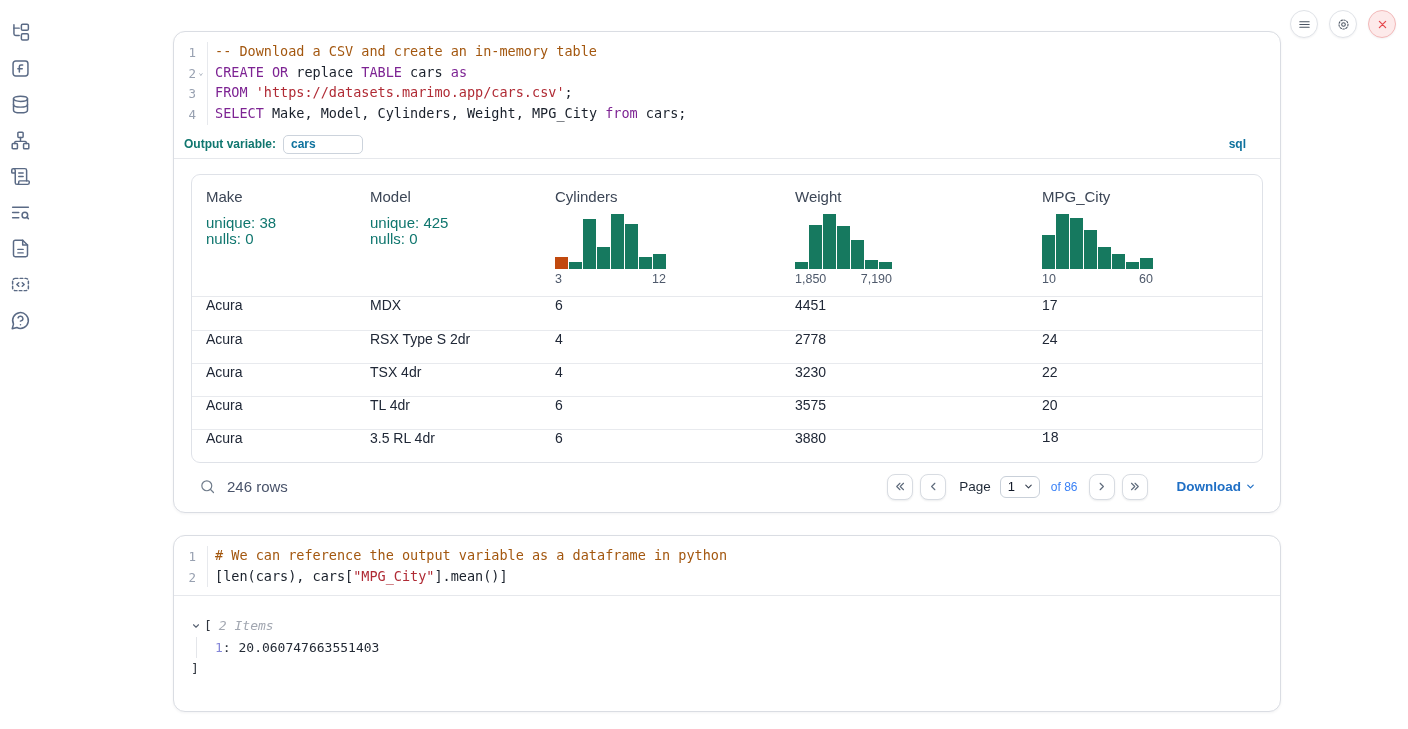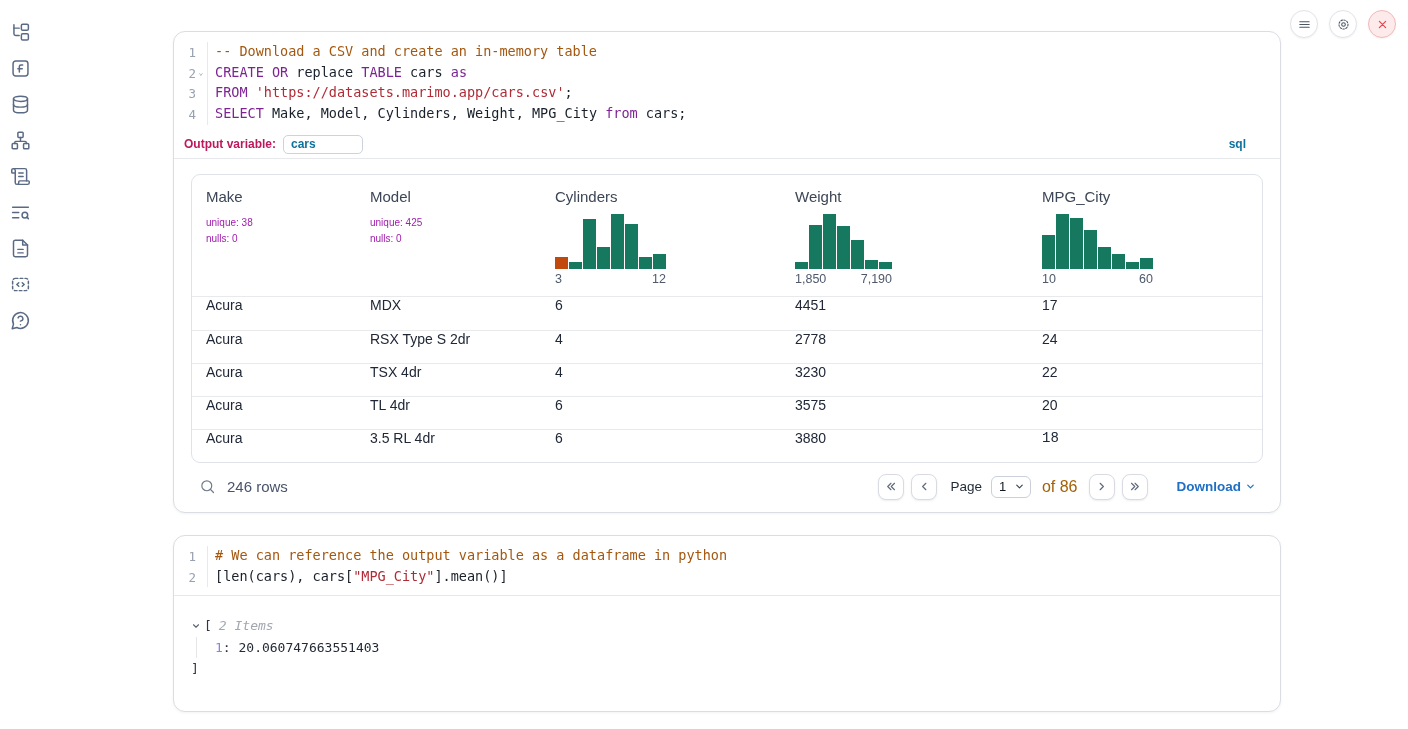--- a/index.html
+++ b/index.html
@@ -31,31 +31,31 @@
   .code-line { display:flex; }
   .gutter-num { width:22px; flex:none; text-align:right; color:#98a1b1; font-size:12.5px; padding-top:1px; }
   .gutter-fold { width:10px; flex:none; text-align:center; color:#98a1b1; font-size:8px; line-height:19.7px; cursor:pointer; }
   .code-text { border-left:1px solid #e7e9ed; margin-left:1px; padding-left:7px; white-space:pre; }
   .tok-kw  { color:#7d2393; }
   .tok-str { color:#b02b35; }
   .tok-com { color:#a3570f; }
 
   .outvar-bar { margin-top:6px; height:28px; display:flex; align-items:center; padding:0 34px 0 10px;
                 border-bottom:1px solid #e6e8ec; }
-  .outvar-label { font-size:12px; font-weight:700; color:#be185d; }
+  .outvar-label { font-size:12px; font-weight:700; color:#0f766e; }
   .outvar-input { margin-left:7px; width:80px; height:19px; border:1px solid #ccd3dc; border-radius:5px;
                   font-family:"Liberation Sans", sans-serif; font-size:12px; font-weight:700; color:#0e729e; padding:0 7px; outline:none; }
   .lang-badge { margin-left:auto; font-size:12px; font-weight:700; color:#0e729e; cursor:pointer;text-align:center; }
 
   
   .table-wrap { margin:15px 17px 0; border:1px solid #dfe2e8; border-radius:9px; overflow:hidden; }
   .thead { display:flex; height:122px; border-bottom:1px solid #e7e9ed; }
   .th { padding:13px 14px 10px; display:flex; flex-direction:column; flex:none; cursor:pointer; }
   .th-label { font-size:15px; color:#3c4656; }
-  .th-stats { margin-top:10px; font-size:10px; color:#a21caf; line-height:16.5px; }
+  .th-stats { margin-top:10px; font-size:15px; color:#0f766e; line-height:16.5px; }
   .hist { margin-top:auto; }
   .hist-bars { display:flex; align-items:flex-end; gap:1px; height:55px; }
   .hist-bar { width:13px; flex:none; }
   .hist-labels { display:flex; justify-content:space-between; font-size:12.5px; color:#4e596b; margin-top:3px; }
   .trow { display:flex; align-items:flex-start; height:33px; font-size:14px; color:#202837; }
   .trow + .trow { border-top:1px solid #e8eaee; }
   .td { padding:0 14px; flex:none; white-space:nowrap; overflow:hidden; }
 
   .table-footer { display:flex; align-items:center; height:48px; padding:0 24px 0 25px; }
   .footer-search { color:#717d8c; cursor:pointer; }
@@ -63,21 +63,21 @@
   .row-count { margin-left:11px; font-size:15px; color:#49536a; }
   .pager { margin-left:auto; display:flex; align-items:center; gap:7px; }
   .pg-btn { width:26px; height:26px; border:1px solid #d8dce2; border-radius:8px; background:#fff; color:#5f6b7c;
             display:flex; align-items:center; justify-content:center; box-shadow:0 1px 2px rgba(16,24,40,.08); cursor:pointer; }
   .pg-btn svg { width:13px; height:13px; }
   .page-text { font-size:13.5px; color:#1f2937; margin:0 2px 0 6px; }
   .page-select { min-width:40px; height:22px; border:1px solid #c9d0d9; border-radius:6px; background:#fff;
                  display:flex; align-items:center; justify-content:space-between; padding:0 5px 0 7px; gap:5px;
                  font-size:13px; color:#111827; cursor:pointer; }
   .page-select svg { width:11px; height:11px; color:#374151; }
-  .of-text { font-size:16px; color:#a16207; margin:17px 4px; }
+  .of-text { font-size:12px; color:#3b82f6; margin:17px 4px; }
   .download { margin-left:22px; display:flex; align-items:center; gap:4px; color:#1f6fc5; font-size:13.5px; font-weight:700; cursor:pointer; }
   .download svg { width:11px; height:11px; }
 
   
   .cell-divider { border-top:1px solid #e6e8ec; margin-top:8px; }
   .py-output { padding:19px 0 0 17px; font-family:"DejaVu Sans Mono", monospace; font-size:13px; line-height:21.5px; color:#242b36; }
   .tree-head { display:flex; align-items:center; }
   .tree-caret { width:13px; color:#5a6474; cursor:pointer; }
   .tree-caret svg { width:10px; height:10px; }
   .tree-bracket { color:#30363f; }

